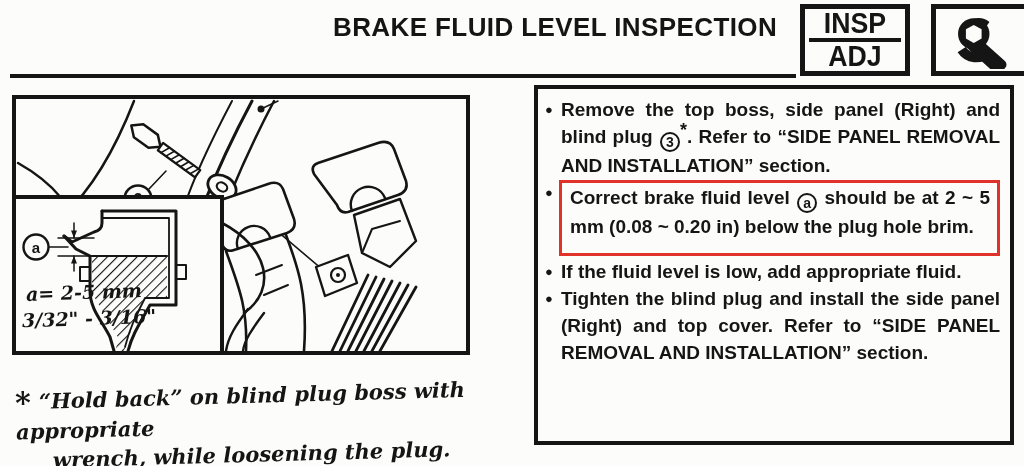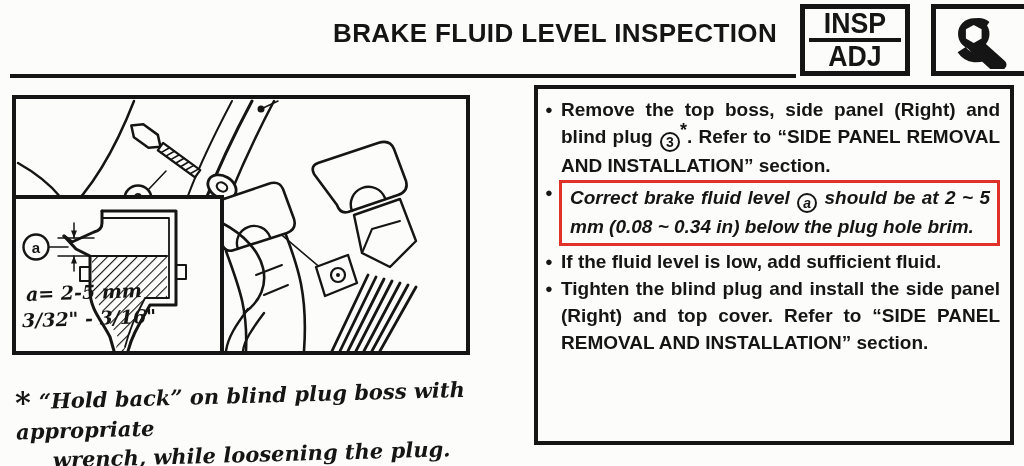--- a/index.html
+++ b/index.html
@@ -9,21 +9,21 @@
   }
   *{margin:0;padding:0;box-sizing:border-box;}
   html,body{background:#e9e9e6;}
   #page{
     position:relative;width:1024px;height:466px;overflow:hidden;
     background:var(--paper);
     font-family:"Liberation Sans",sans-serif;color:var(--ink);
   }
   
   .title{
-    position:absolute;left:333px;top:18px;
+    position:absolute;left:333px;top:12px;
     font-size:26px;font-weight:bold;letter-spacing:.4px;white-space:nowrap;
   }
   .title-rule{
     position:absolute;left:10px;top:74px;width:786px;height:4px;background:var(--ink);
   }
   .badge{
     position:absolute;left:800px;top:4px;display:flex;gap:21px;
   }
   .badge-left{
     width:110px;height:72px;border:5px solid var(--ink);background:var(--paper);
@@ -78,23 +78,22 @@
     display:inline-flex;align-items:center;justify-content:center;
     width:20px;height:20px;border:2.2px solid var(--ink);border-radius:50%;
     font-size:14px;line-height:1;vertical-align:-4px;margin:0 1px;
   }
   .star{
     display:inline-block;font-size:18px;transform:translateY(-7px);
     margin:0 0 0 -1px;
   }
   .spec-box{
     border:3px solid var(--red);
-    margin:1px 0 2px 14px;padding:1px 7px 3px 8px;
+    margin:1px 0 2px 14px;padding:1px 7px 13px 8px;
     line-height:27px;
-    font-style:italic;
   }
 </style>
 </head>
 <body>
 
 <div id="page">
 
   <div class="title">BRAKE FLUID LEVEL INSPECTION</div>
   <div class="title-rule"></div>
 
@@ -224,26 +223,26 @@
         </span><span class="star">*</span><span>. Refer to “SIDE PANEL REMOVAL AND INSTALLATION” section.</span>
     </div>
 
     <div class="b-item">
       <span class="dot">●</span>
     </div>
 
     <div class="spec-box">
       <span>Correct brake fluid level </span><span class="circ">
           <span>a</span>
-        </span><span> should be at 2 ~ 5 mm (0.08 ~ 0.34 in) below the plug hole brim.</span>
-    </div>
-
-    <div class="b-item">
-      <span class="dot">●</span>
-      <span>If the fluid level is low, add sufficient fluid.</span>
+        </span><span> should be at 2 ~ 5 mm (0.08 ~ 0.20 in) below the plug hole brim.</span>
+    </div>
+
+    <div class="b-item">
+      <span class="dot">●</span>
+      <span>If the fluid level is low, add appropriate fluid.</span>
     </div>
 
     <div class="b-item">
       <span class="dot">●</span>
       <span>Tighten the blind plug and install the side panel (Right) and top cover. Refer to “SIDE PANEL REMOVAL AND INSTALLATION” section.</span>
     </div>
 
   </div>
 </div>
 

